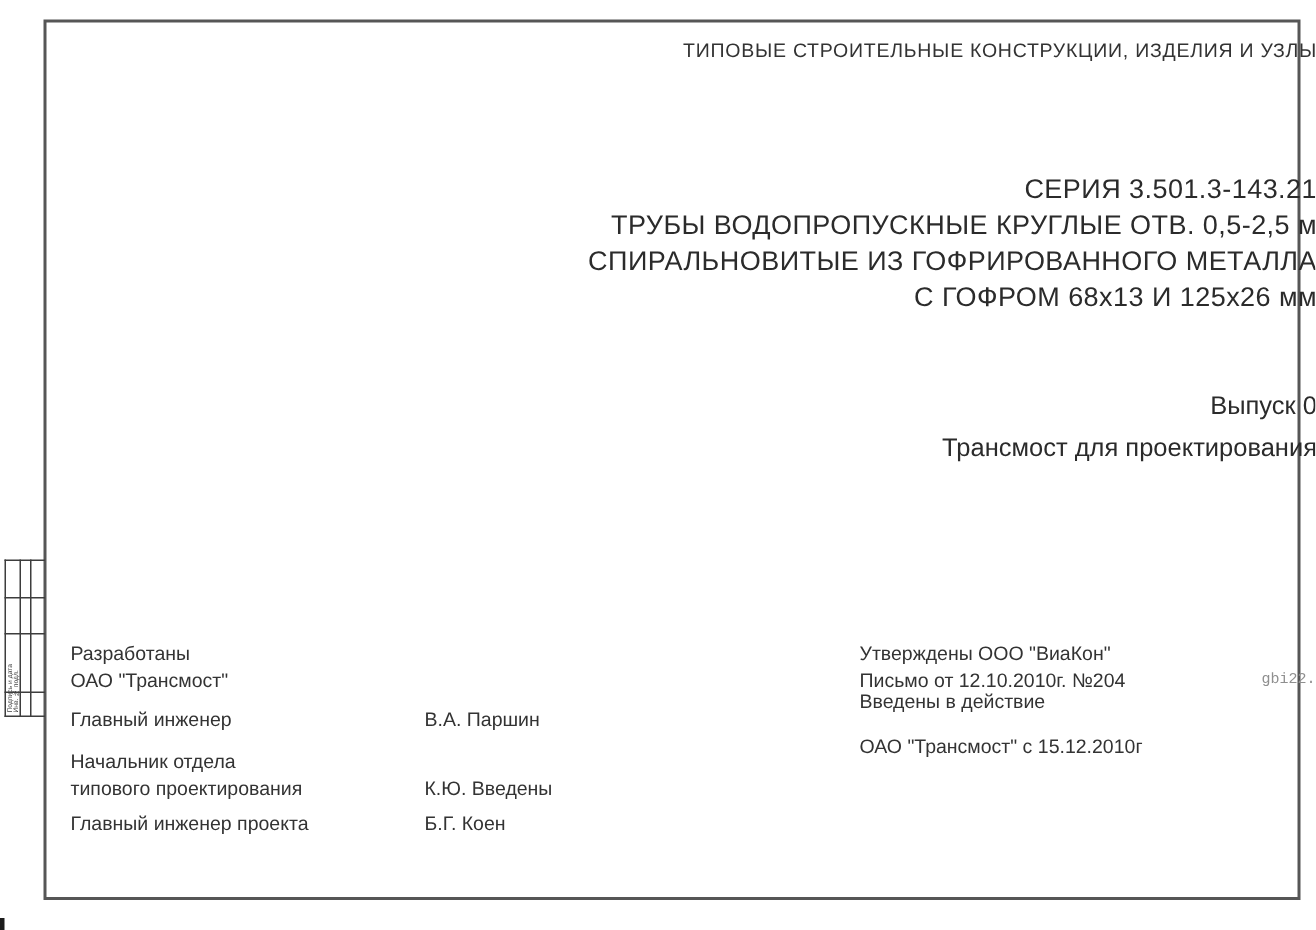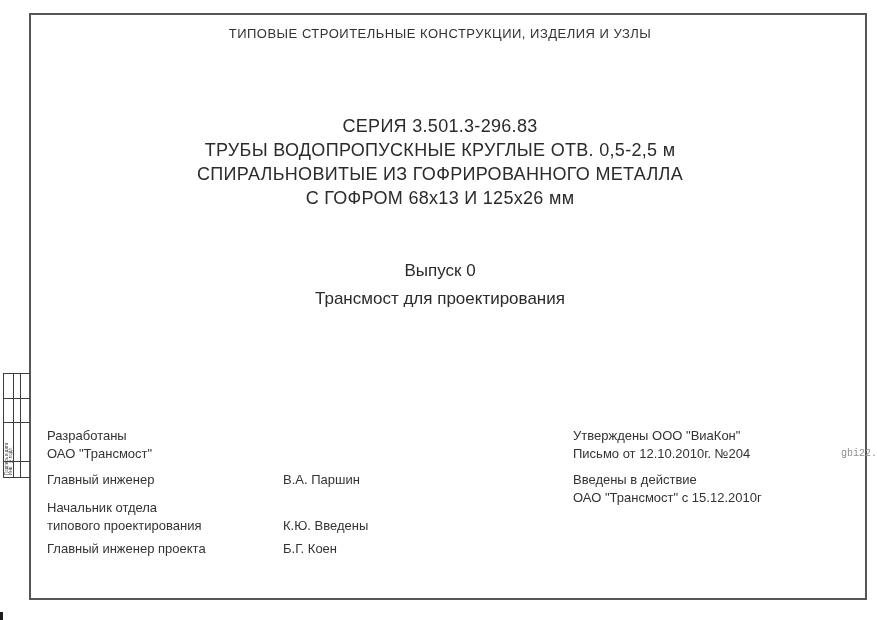--- a/index.html
+++ b/index.html
@@ -14,22 +14,22 @@
   }
   .frame {
     position: absolute;
     left: 29px; top: 13px;
     width: 838px; height: 587px;
     border: 2px solid #565656;
     box-sizing: border-box;
   }
   .line { position: absolute; white-space: nowrap; }
   .centered {
-    left: 21px; width: 838px;
-    text-align: center;
+    left: 40px; width: 838px;
+    text-align: right;
     position: absolute;
     white-space: nowrap;
   }
   .header-line { top: 26px; font-size: 13px; letter-spacing: 0.5px; color: #333; }
   .title-line { font-size: 18px; letter-spacing: 0.3px; color: #2b2b2b; }
   .issue-line { font-size: 17px; color: #2b2b2b; }
   .sig { font-size: 13px; color: #333; text-align: right; }
   .watermark {
     position: absolute; left: 841px; top: 448px;
     font-size: 10px; z-index: 5; background: transparent; font-family: Liberation Mono, monospace;
@@ -54,21 +54,21 @@
 </style>
 </head>
 <body>
 
 <div class="sheet">
 
   <div class="frame"></div>
 
   <div class="centered header-line">ТИПОВЫЕ СТРОИТЕЛЬНЫЕ КОНСТРУКЦИИ, ИЗДЕЛИЯ И УЗЛЫ</div>
 
-  <div class="centered title-line" style="top:116px">СЕРИЯ 3.501.3-296.83</div>
+  <div class="centered title-line" style="top:116px">СЕРИЯ 3.501.3-143.21</div>
   <div class="centered title-line" style="top:140px">ТРУБЫ ВОДОПРОПУСКНЫЕ КРУГЛЫЕ ОТВ. 0,5-2,5 м</div>
   <div class="centered title-line" style="top:164px">СПИРАЛЬНОВИТЫЕ ИЗ ГОФРИРОВАННОГО МЕТАЛЛА</div>
   <div class="centered title-line" style="top:188px">С ГОФРОМ 68х13 И 125х26 мм</div>
 
   <div class="centered issue-line" style="top:261px">Выпуск 0</div>
   <div class="centered issue-line" style="top:289px">Трансмост для проектирования</div>
 
   <div class="line sig" style="left:47px; top:428px">Разработаны</div>
   <div class="line sig" style="left:47px; top:446px">ОАО "Трансмост"</div>
 
@@ -78,21 +78,21 @@
   <div class="line sig" style="left:47px; top:500px">Начальник отдела</div>
   <div class="line sig" style="left:47px; top:518px">типового проектирования</div>
   <div class="line sig" style="left:283px; top:518px">К.Ю. Введены</div>
 
   <div class="line sig" style="left:47px; top:541px">Главный инженер проекта</div>
   <div class="line sig" style="left:283px; top:541px">Б.Г. Коен</div>
 
   <div class="line sig" style="left:573px; top:428px">Утверждены ООО "ВиаКон"</div>
   <div class="line sig" style="left:573px; top:446px">Письмо от 12.10.2010г. №204</div>
 
-  <div class="line sig" style="left:573px; top:472px">Введены в действие</div>
+  <div class="line sig" style="left:573px; top:460px">Введены в действие</div>
   <div class="line sig" style="left:573px; top:490px">ОАО "Трансмост" с  15.12.2010г</div>
 
   <div class="watermark" style="color:#8f8f8f">gbi22.ru</div>
 
   <div class="stamp">
     <div class="h" style="top:0"></div>
     <div class="h" style="top:25px"></div>
     <div class="h" style="top:49px"></div>
     <div class="h" style="top:88px"></div>
     <div class="h" style="top:104px"></div>

